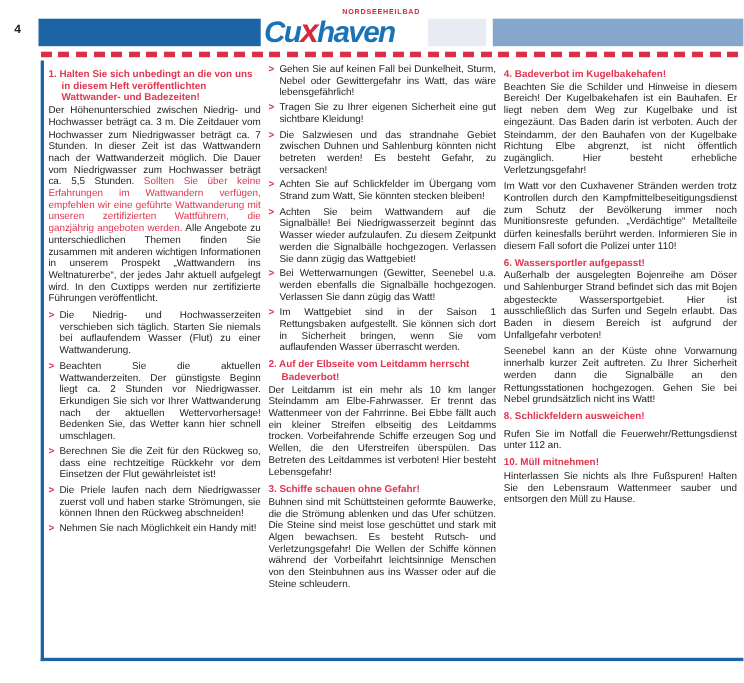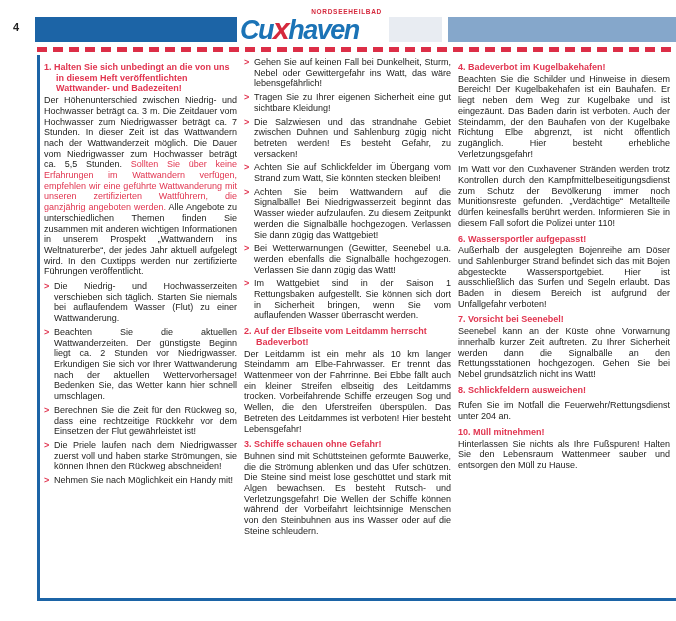--- a/index.html
+++ b/index.html
@@ -95,21 +95,21 @@
     <div class="bullet">
         <span class="marker">&gt;</span>
         <span class="btext">Gehen Sie auf keinen Fall bei Dunkelheit, Sturm, Nebel oder Gewittergefahr ins Watt, das wäre lebensgefährlich!</span>
       </div>
     <div class="bullet">
         <span class="marker">&gt;</span>
         <span class="btext">Tragen Sie zu Ihrer eigenen Sicherheit eine gut sichtbare Kleidung!</span>
       </div>
     <div class="bullet">
         <span class="marker">&gt;</span>
-        <span class="btext">Die Salzwiesen und das strandnahe Gebiet zwischen Duhnen und Sahlenburg zügig nicht betreten werden! Es besteht Gefahr, zu versacken!</span>
+        <span class="btext">Die Salzwiesen und das strandnahe Gebiet zwischen Duhnen und Sahlenburg könnten nicht betreten werden! Es besteht Gefahr, zu versacken!</span>
       </div>
     <div class="bullet">
         <span class="marker">&gt;</span>
         <span class="btext">Achten Sie auf Schlickfelder im Übergang vom Strand zum Watt, Sie könnten stecken bleiben!</span>
       </div>
     <div class="bullet">
         <span class="marker">&gt;</span>
         <span class="btext">Achten Sie beim Wattwandern auf die Signalbälle! Bei Niedrigwasserzeit beginnt das Wasser wieder aufzulaufen. Zu diesem Zeitpunkt werden die Signalbälle hochgezogen. Verlassen Sie dann zügig das Wattgebiet!</span>
       </div>
     <div class="bullet">
@@ -136,28 +136,27 @@
       <p class="sbody">Beachten Sie die Schilder und Hinweise in diesem Bereich! Der Kugelbakehafen ist ein Bauhafen. Er liegt neben dem Weg zur Kugelbake und ist eingezäunt. Das Baden darin ist verboten. Auch der Steindamm, der den Bauhafen von der Kugelbake Richtung Elbe abgrenzt, ist nicht öffentlich zugänglich. Hier besteht erhebliche Verletzungsgefahr!</p>
     </div>
     <div class="section">
       <p class="sbody">Im Watt vor den Cuxhavener Stränden werden trotz Kontrollen durch den Kampfmittelbeseitigungsdienst zum Schutz der Bevölkerung immer noch Munitionsreste gefunden. „Verdächtige“ Metallteile dürfen keinesfalls berührt werden. Informieren Sie in diesem Fall sofort die Polizei unter 110!</p>
     </div>
     <div class="section">
       <p class="heading">6. Wassersportler aufgepasst!</p>
       <p class="sbody">Außerhalb der ausgelegten Bojenreihe am Döser und Sahlenburger Strand befindet sich das mit Bojen abgesteckte Wassersportgebiet. Hier ist ausschließlich das Surfen und Segeln erlaubt. Das Baden in diesem Bereich ist aufgrund der Unfallgefahr verboten!</p>
     </div>
     <div class="section">
-      <p class="heading">7. Vorsicht bei Seenebel!</p>
       <p class="sbody">Seenebel kann an der Küste ohne Vorwarnung innerhalb kurzer Zeit auftreten. Zu Ihrer Sicherheit werden dann die Signalbälle an den Rettungsstationen hochgezogen. Gehen Sie bei Nebel grundsätzlich nicht ins Watt!</p>
     </div>
     <div class="section">
       <p class="heading">8. Schlickfeldern ausweichen!</p>
     </div>
     <div class="section">
-      <p class="sbody">Rufen Sie im Notfall die Feuerwehr/Rettungsdienst unter 204 an.</p>
+      <p class="sbody">Rufen Sie im Notfall die Feuerwehr/Rettungsdienst unter 112 an.</p>
     </div>
     <div class="section">
       <p class="heading">10. Müll mitnehmen!</p>
       <p class="sbody">Hinterlassen Sie nichts als Ihre Fußspuren! Halten Sie den Lebensraum Wattenmeer sauber und entsorgen den Müll zu Hause.</p>
     </div>
   </div>
 
 </div>
 
 </body></html>

